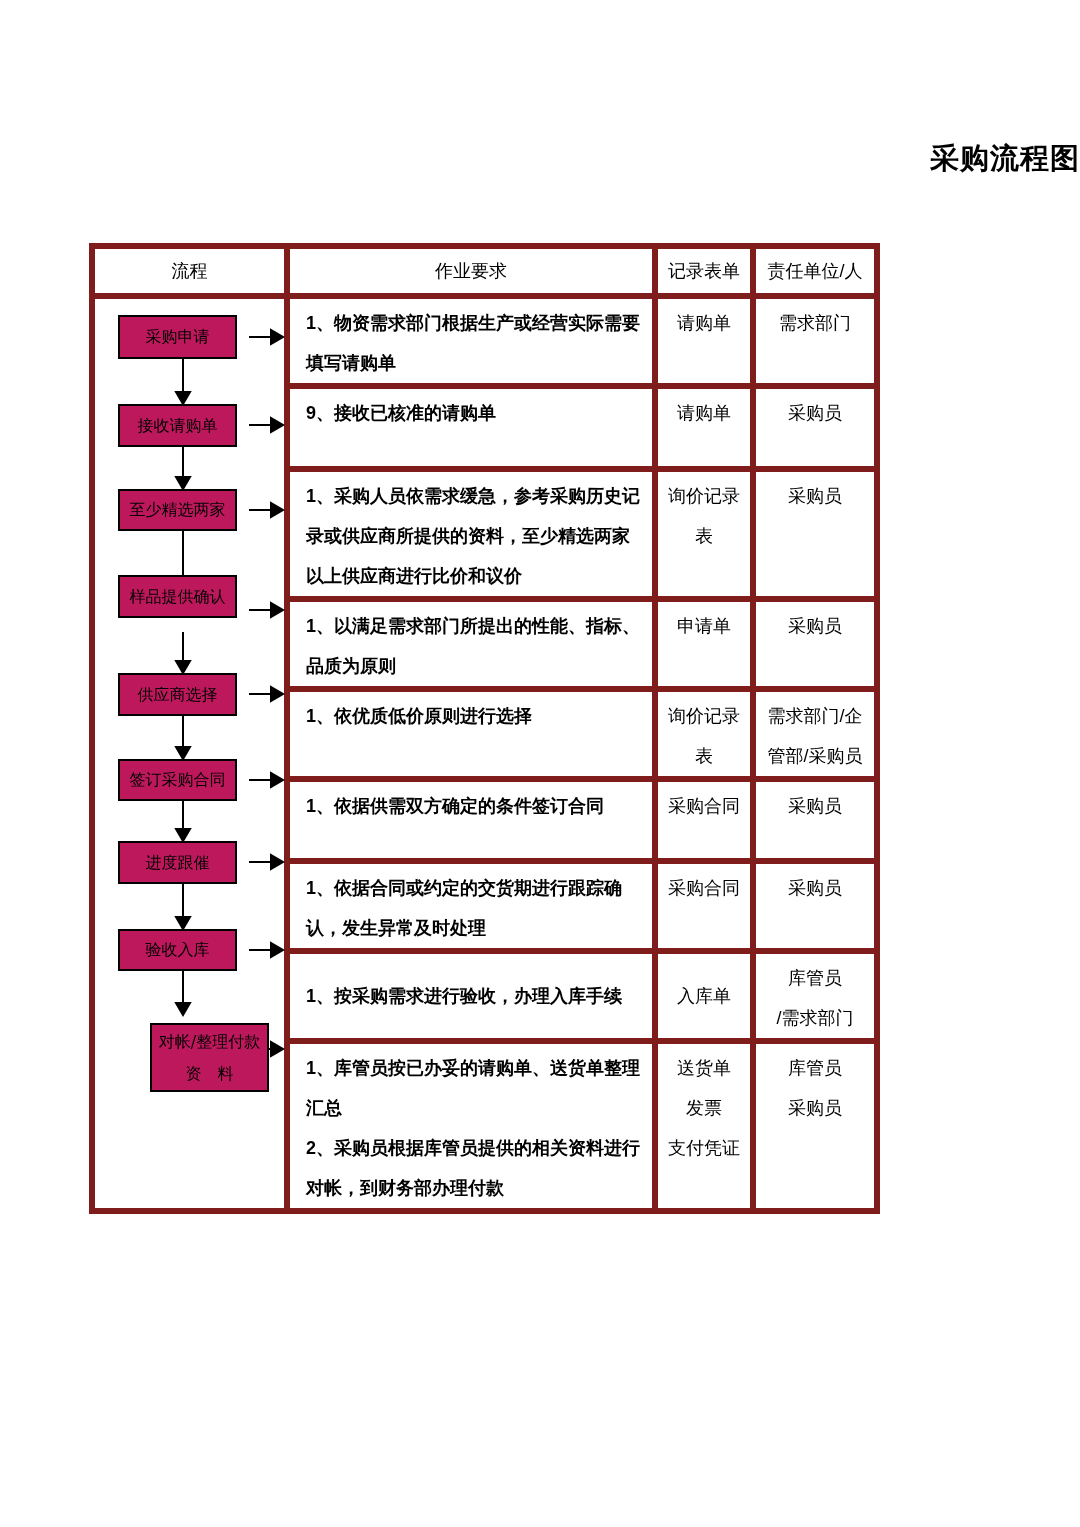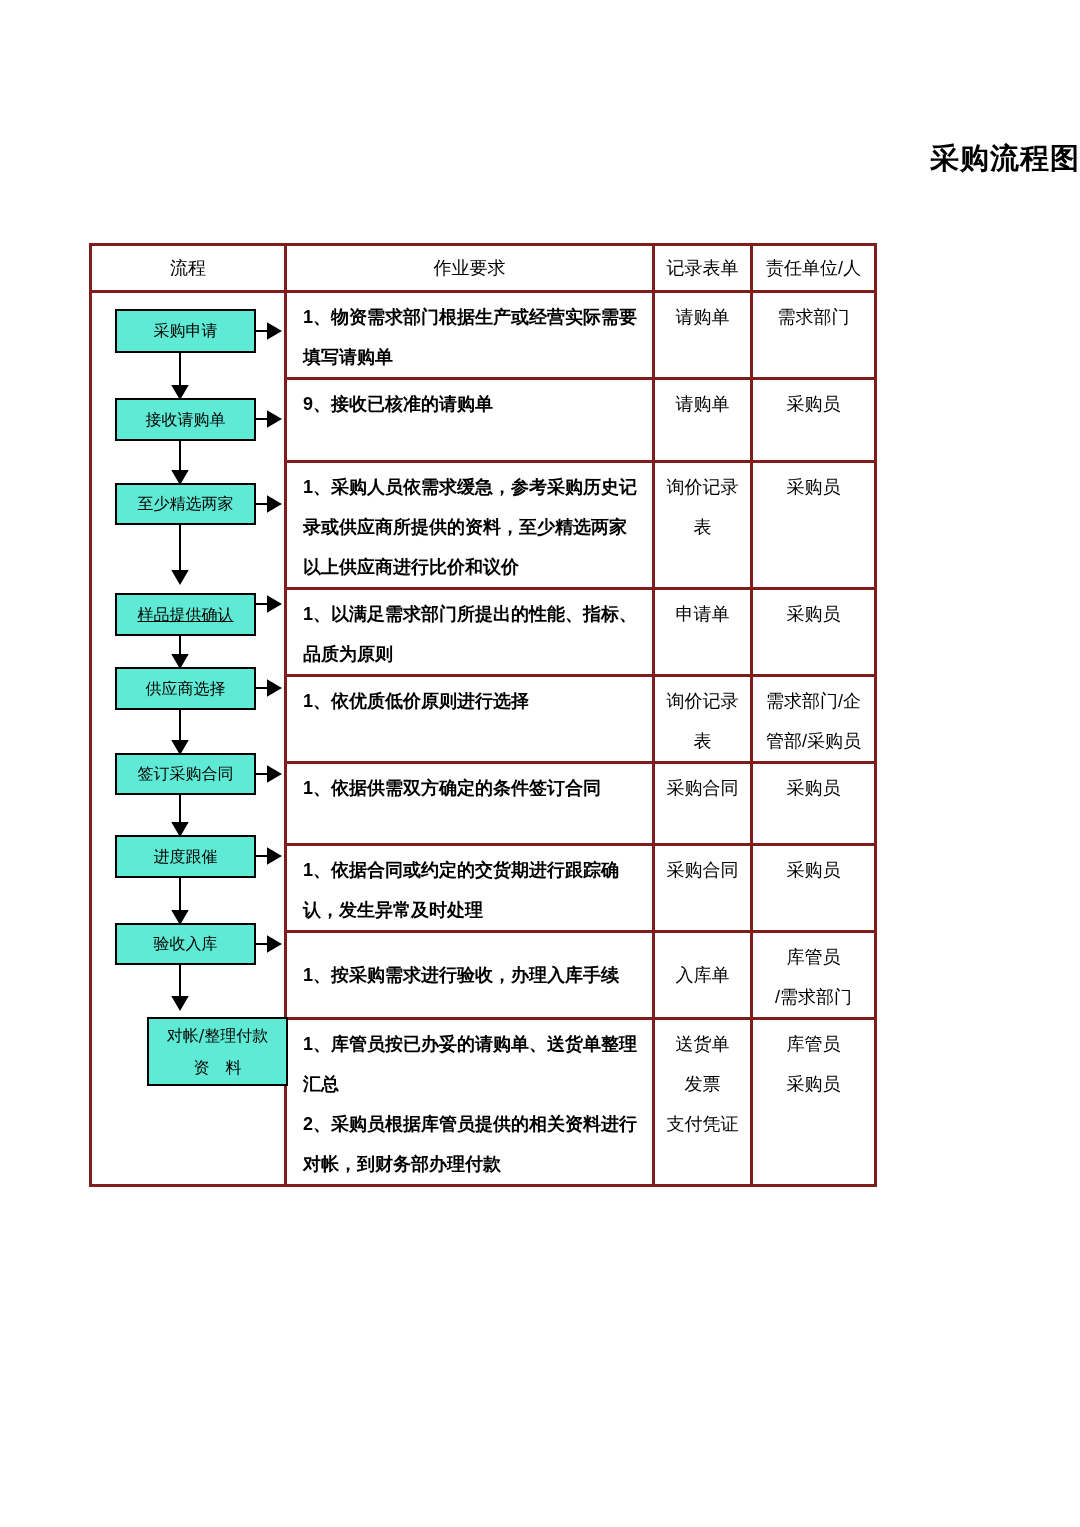--- a/index.html
+++ b/index.html
@@ -28,21 +28,21 @@
   table.doc {
     position: absolute;
     left: 89px;
     top: 243px;
     width: 785px;
     border-collapse: collapse;
     table-layout: fixed;
     border: 2px solid #000;
   }
   th, td {
-    border: 3px solid #7f1d1d;
+    border: 6px solid #7f1d1d;
     font-size: 18px;
     font-weight: normal;
   }
   th {
     height: 44px;
     text-align: center;
     vertical-align: middle;
     padding: 0;
   }
   td {
@@ -74,37 +74,37 @@
     inset: 0;
   }
   svg.arrows {
     position: absolute;
     left: 0;
     top: 0;
   }
   .flow-box {
     position: absolute;
     left: 23px;
-    width: 141px;
+    width: 119px;
     box-sizing: border-box;
     border: 2px solid #000;
-    background: #5eead4;
+    background: #be185d;
     display: flex;
     align-items: center;
     justify-content: center;
     text-align: center;
     font-family: "DejaVu Serif", serif;
     font-size: 16px;
     line-height: 2;
     white-space: pre-line;
   }
   .fb1 { top: 16px;  height: 44px; }
   .fb2 { top: 105px; height: 43px; }
   .fb3 { top: 190px; height: 42px; }
-  .fb4 { top: 300px; height: 43px; text-decoration: underline; }
+  .fb4 { top: 276px; height: 43px; }
   .fb5 { top: 374px; height: 43px; }
   .fb6 { top: 460px; height: 42px; }
   .fb7 { top: 542px; height: 43px; }
   .fb8 { top: 630px; height: 42px; }
   .fb9 { top: 724px; height: 69px; margin-left: 32px; }
 </style>
 </head>
 <body>
 
 <div class="doc-title">采购流程图</div>

